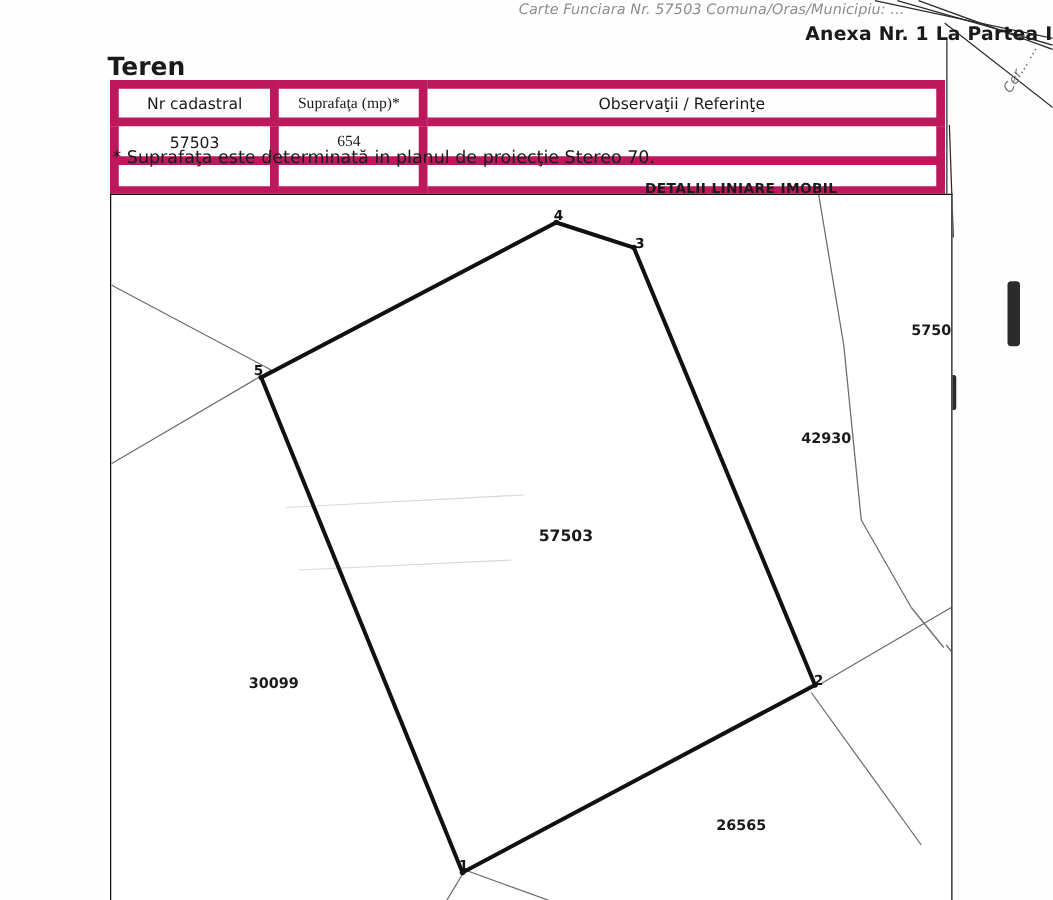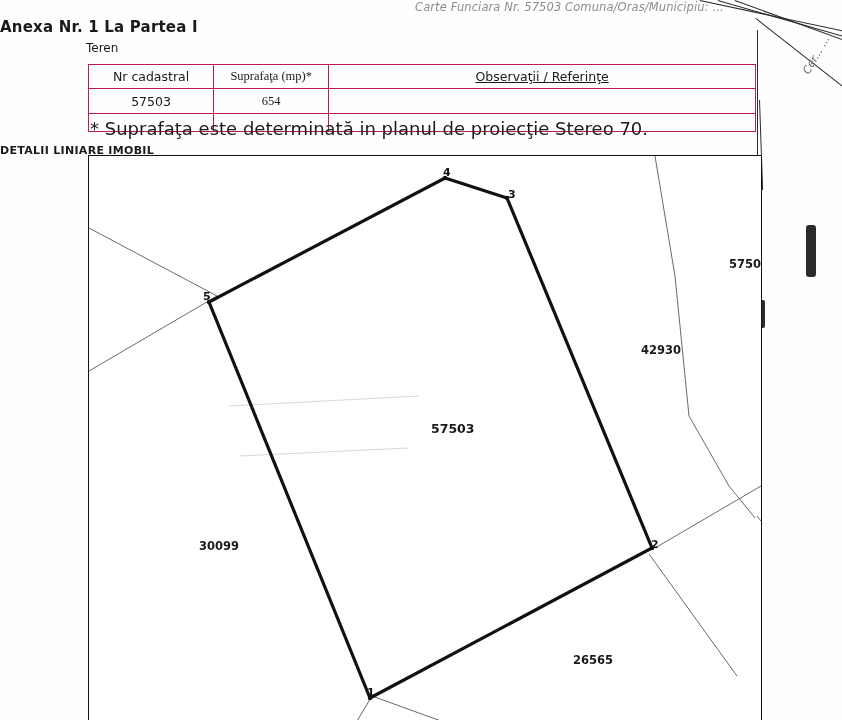--- a/index.html
+++ b/index.html
@@ -41,70 +41,70 @@
     position: absolute;
     background: #2a2a2a;
     transform-origin: 0 0;
   }
 
   .title {
     position: absolute;
     top: 18px;
     left: 0;
     width: 842px;
-    text-align: left;
+    text-align: right;
     font-size: 15px;
     font-weight: bold;
     letter-spacing: .2px;
   }
 
   .teren-label {
     position: absolute;
     top: 41px;
     left: 86px;
-    font-size: 12px;
-    font-weight: normal;
+    font-size: 20px;
+    font-weight: bold;
   }
 
   
   .tbl {
     position: absolute;
     top: 64px;
     left: 88px;
     width: 668px;
     border-collapse: collapse;
     font-size: 12.5px;
   }
   .tbl td, .tbl th {
-    border: 1px solid #be185d;
+    border: 7px solid #be185d;
     padding: 2px 8px;
     text-align: center;
     font-weight: normal;
     height: 19px;
   }
   .tbl .c1 { width: 114px; }
   .tbl .c2 { width: 104px; font-family: Liberation Serif, serif; }
-  .tbl .c3 { width: 450px; text-decoration: underline; }
+  .tbl .c3 { width: 450px; }
   .tbl tr.r2 td { height: 20px; }
   .tbl tr.r3 td { height: 13px; }
 
   .footnote {
     position: absolute;
     top: 118px;
     left: 90px;
-    font-size: 18px;
+    font-size: 14px;
   }
 
   
   .plan-caption {
     position: absolute;
     top: 144px;
     left: 0;
     width: 670px;
-    text-align: left;
+    text-align: right;
     font-size: 11px;
     font-weight: bold;
     letter-spacing: .3px;
   }
   .plan-box {
     position: absolute;
     top: 155px;
     left: 88px;
     width: 672px;
     height: 565px;

